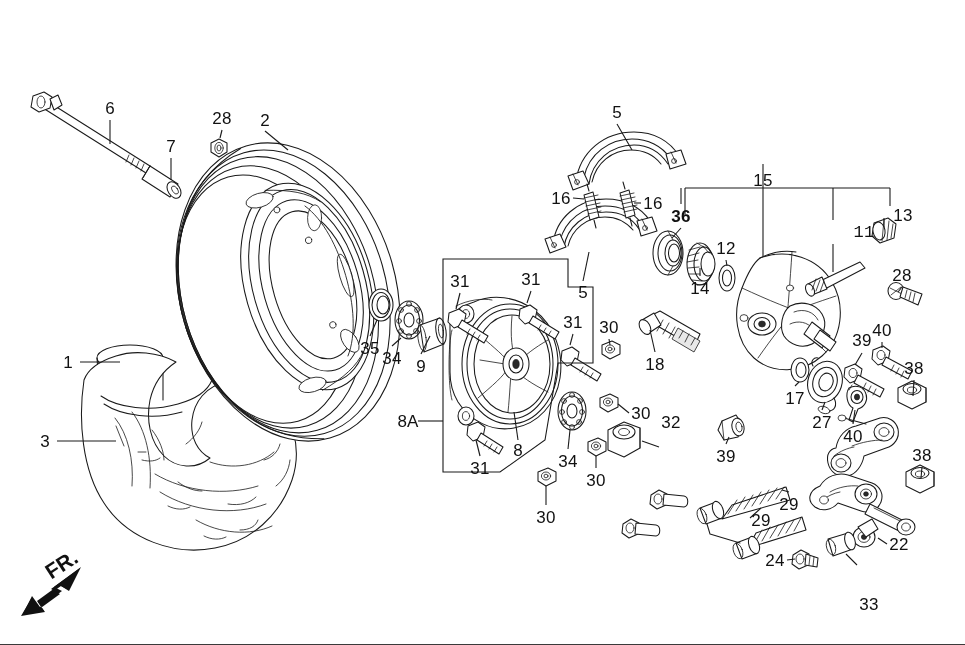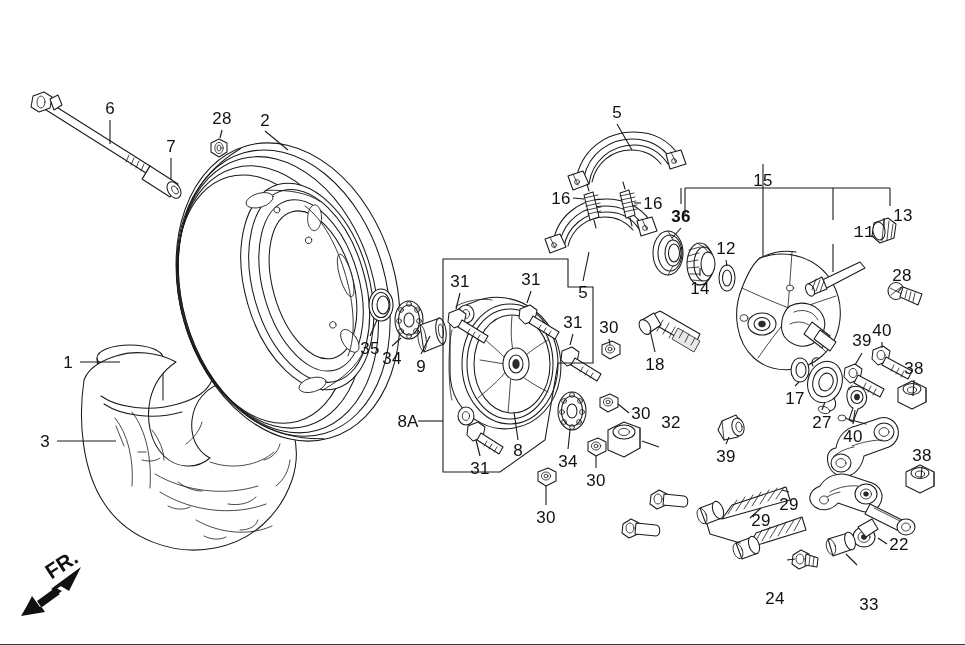--- a/index.html
+++ b/index.html
@@ -699,21 +699,21 @@
   <div class="lbl" style="left:726px; top:248px;">12</div>
   <div class="lbl" style="left:884px; top:215px;margin-left:19px;">13</div>
   <div class="lbl" style="left:700px; top:288px;">14</div>
   <div class="lbl" style="left:763px; top:152px;margin-top:28px;">15</div>
   <div class="lbl" style="left:561px; top:198px;">16</div>
   <div class="lbl" style="left:653px; top:203px;">16</div>
   <div class="lbl" style="left:795px; top:398px;">17</div>
   <div class="lbl" style="left:655px; top:364px;">18</div>
   <div class="lbl" style="left:853px; top:436px;">40</div>
   <div class="lbl" style="left:899px; top:544px;">22</div>
-  <div class="lbl" style="left:775px; top:560px;margin-top:38px;">24</div>
+  <div class="lbl" style="left:775px; top:560px;">24</div>
   <div class="lbl" style="left:726px; top:456px;">39</div>
   <div class="lbl" style="left:822px; top:422px;text-align:center;">27</div>
   <div class="lbl" style="left:222px; top:118px;">28</div>
   <div class="lbl" style="left:789px; top:504px;">29</div>
   <div class="lbl" style="left:761px; top:520px;">29</div>
   <div class="lbl" style="left:609px; top:327px;">30</div>
   <div class="lbl" style="left:641px; top:413px;">30</div>
   <div class="lbl" style="left:596px; top:480px;">30</div>
   <div class="lbl" style="left:546px; top:517px;">30</div>
   <div class="lbl" style="left:460px; top:281px;">31</div>

